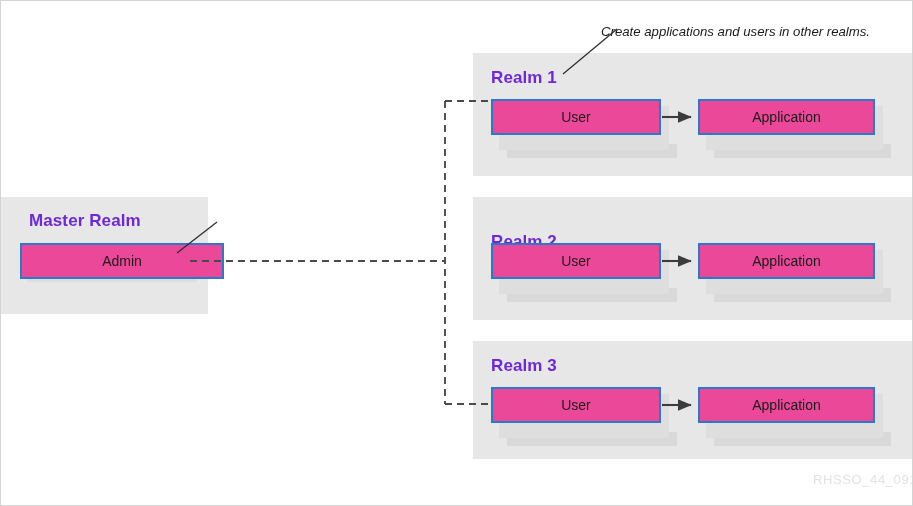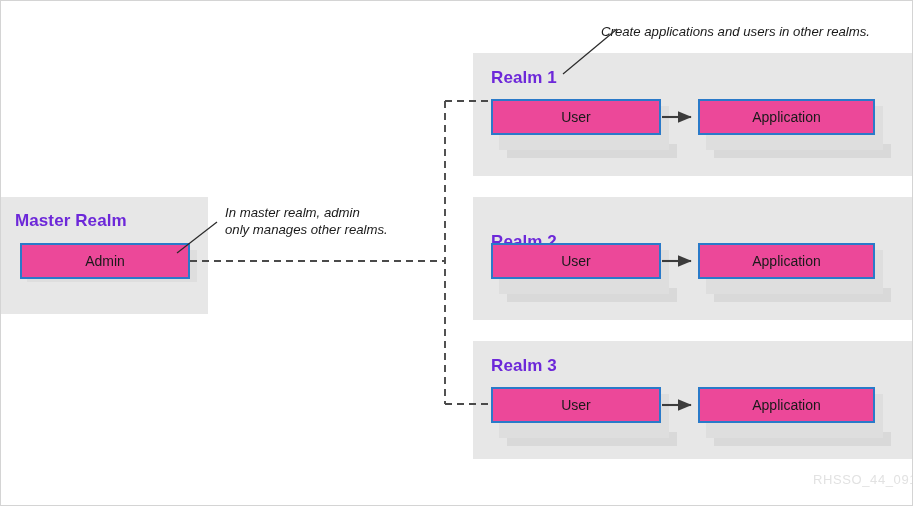--- a/index.html
+++ b/index.html
@@ -77,28 +77,26 @@
     pointer-events: none;
     z-index: 4;
   }
 </style>
 </head>
 <body>
 
 <div id="canvas">
 
   <div class="panel" style="left:0px; top:196px; width:207px; height:117px;"></div>
-  <div class="panel-title" style="left:14px; top:210px;">Master Realm</div>
+  <div class="panel-title" style="left:28px; top:210px;">Master Realm</div>
   <div class="stack" style="left:26px; top:249px; width:170px; height:32px;"></div>
-  <div class="node" style="left:19px; top:242px; width:170px; height:36px;">
+  <div class="node" style="left:19px; top:242px; width:204px; height:36px;">
     <span>Admin</span>
   </div>
 
-  <div class="note" style="left:224px; top:204px;"><span>In master realm, admin</span>
-<span>only manages other realms.</span></div>
 
   <div class="note" style="left:600px; top:23px;"><span>Create applications and users in other realms.</span></div>
 
   <div class="panel" style="left:472px; top:52px; width:439px; height:123px;"></div>
   <div class="panel-title" style="left:490px; top:67px;">Realm 1</div>
 
   <div class="stack2" style="left:506px; top:143px; width:170px; height:14px;"></div>
   <div class="stack" style="left:498px; top:105px; width:170px; height:44px;"></div>
   <div class="node" style="left:490px; top:98px; width:170px; height:36px;">
     <span>User</span>

